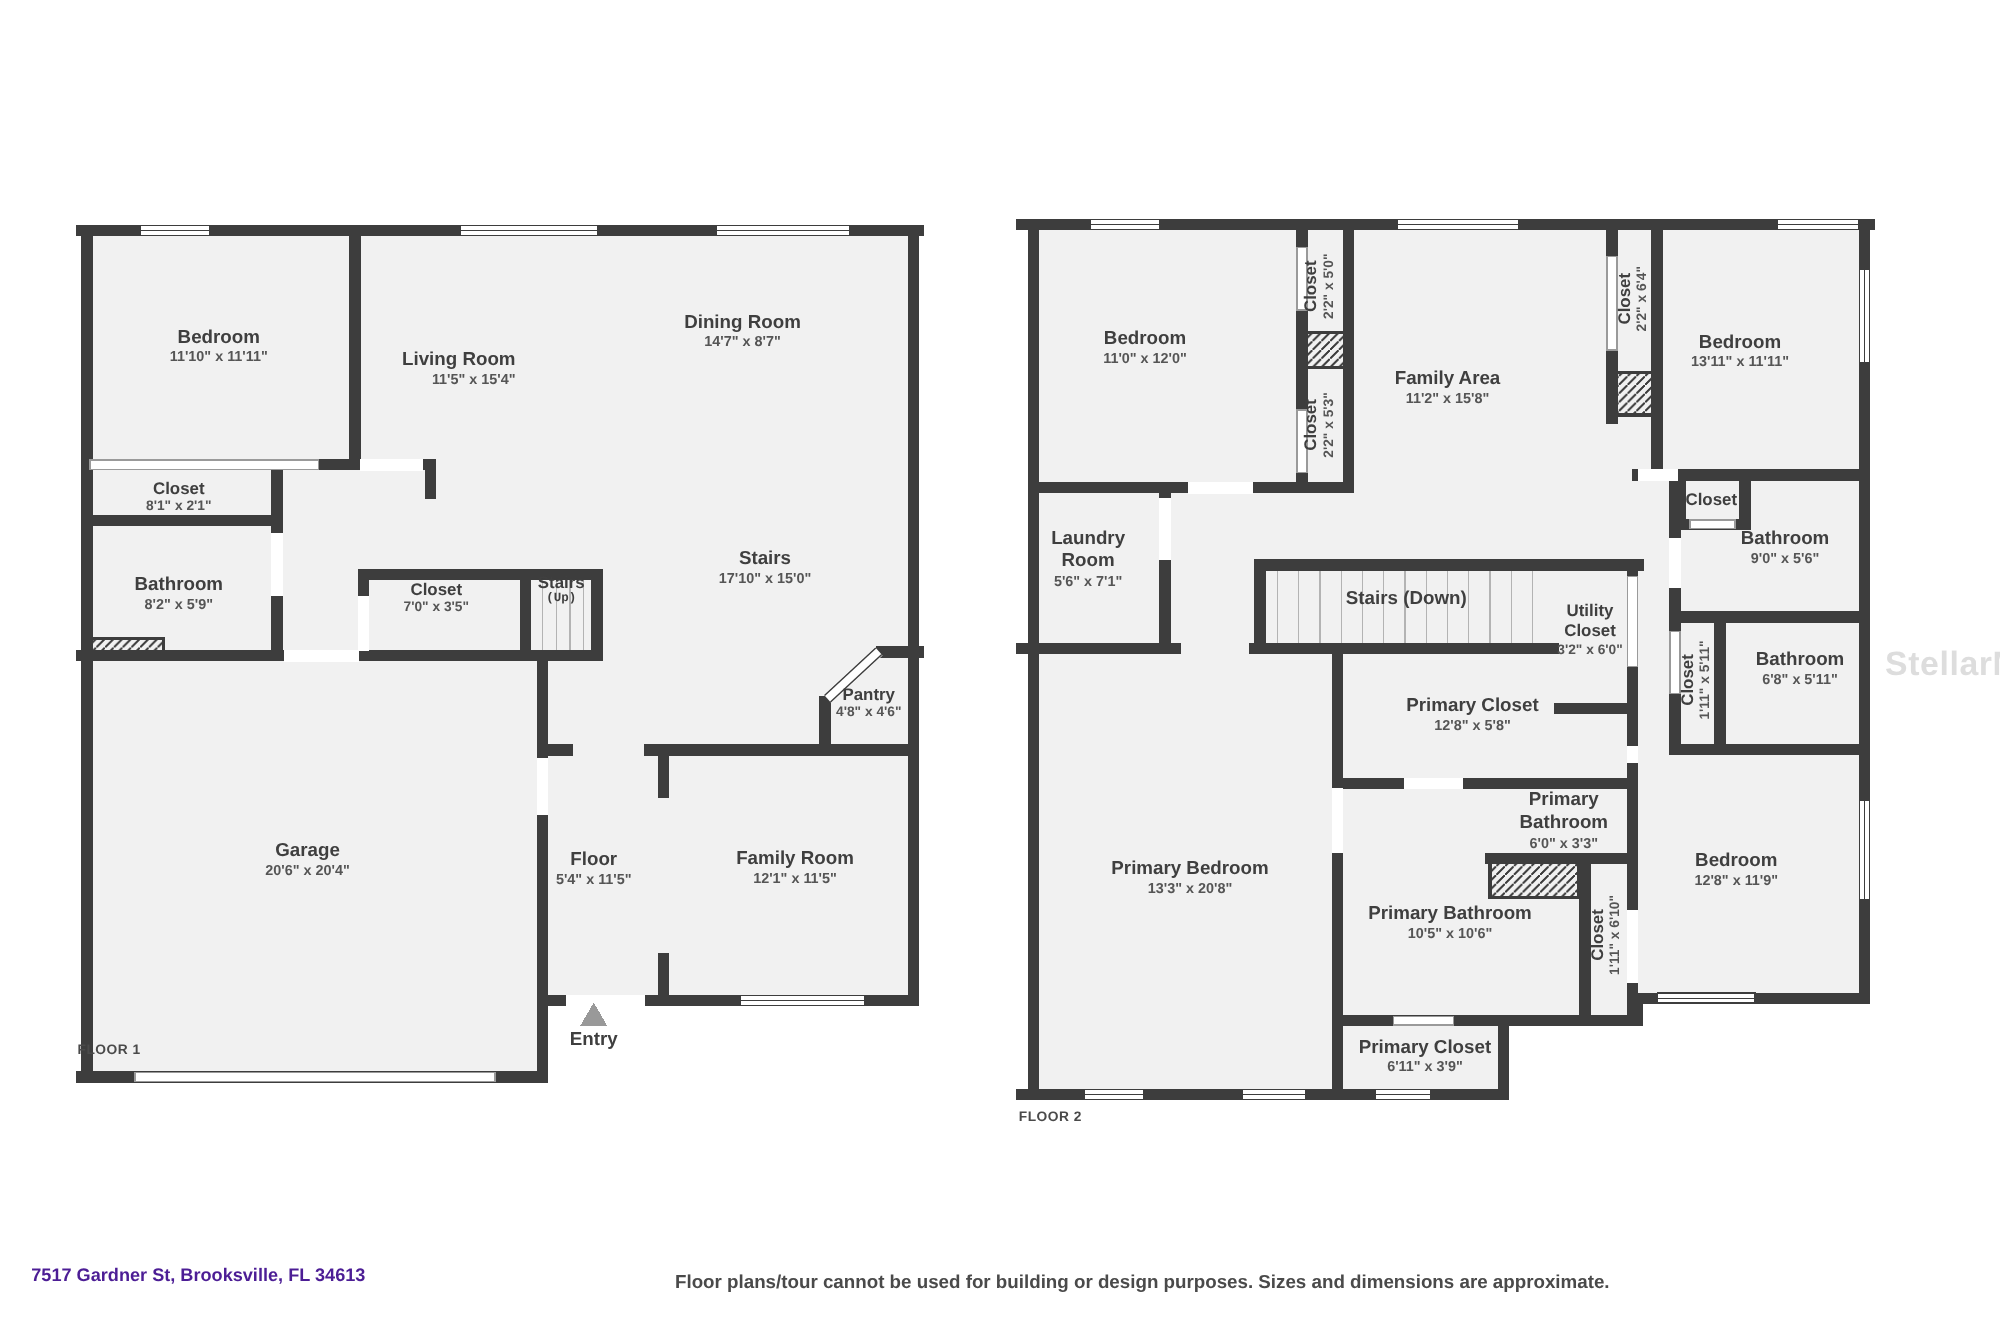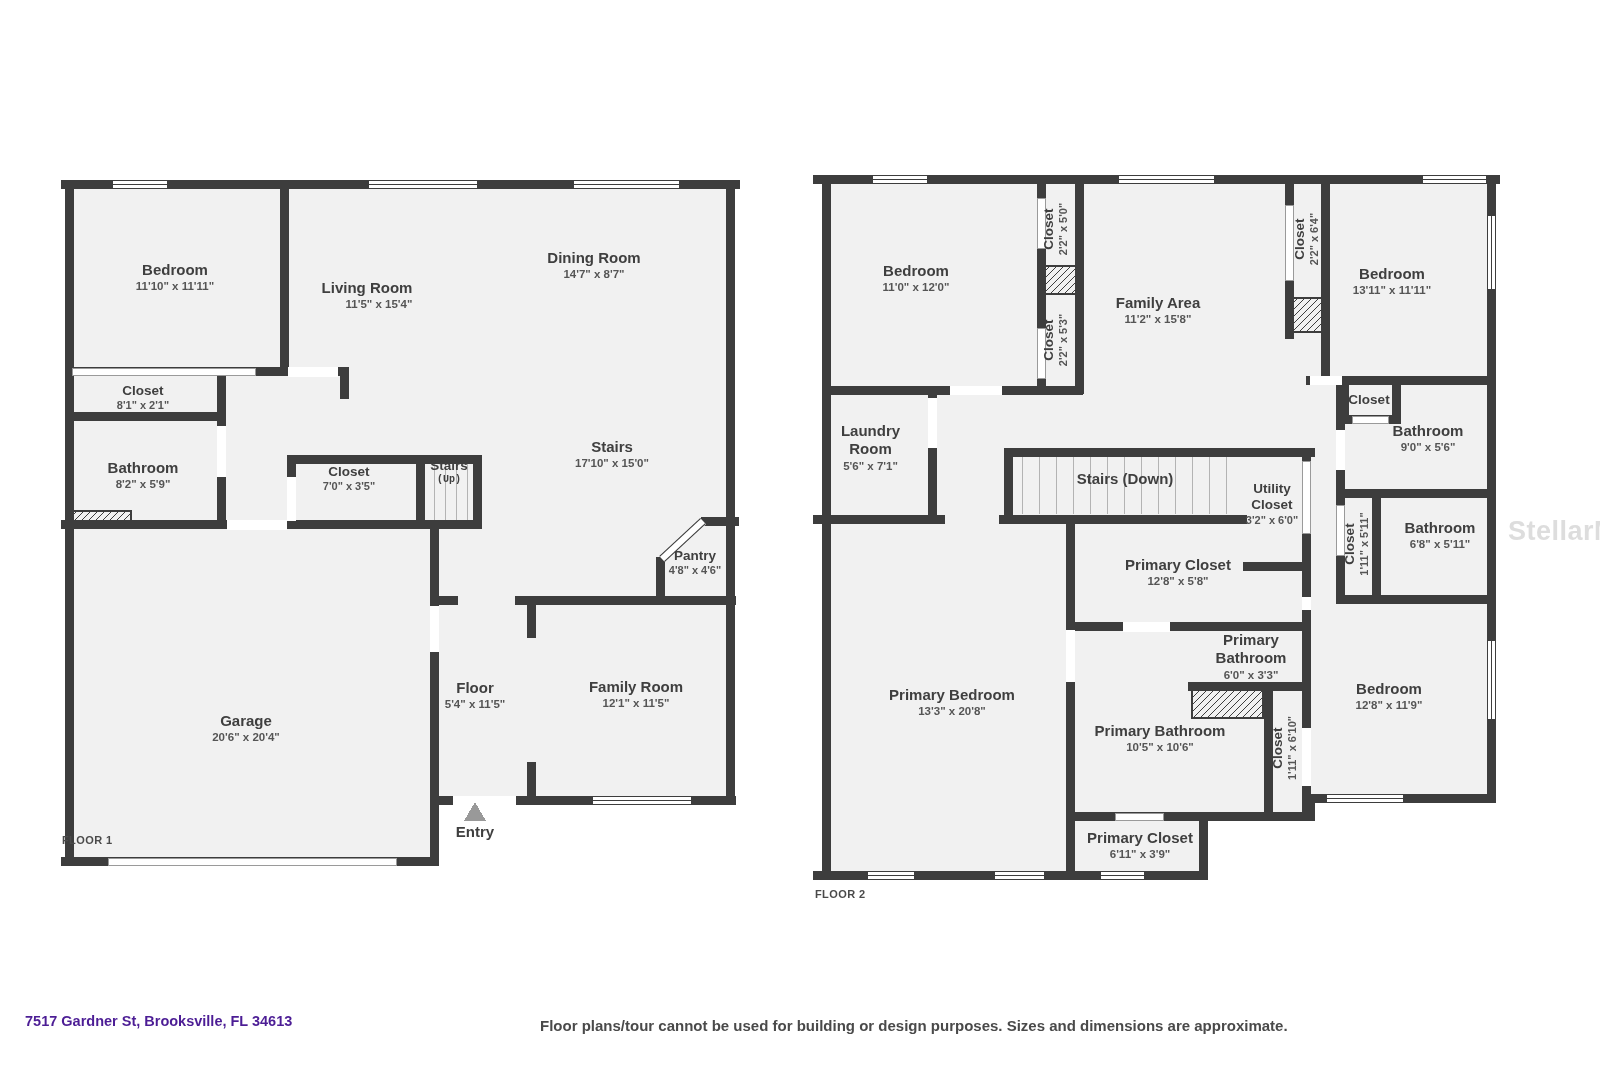--- a/index.html
+++ b/index.html
@@ -244,21 +244,21 @@
     <span class="room-dims">(Up)</span>
   </div>
   <div class="room-label" style="left:612px;top:438px;">
     <span class="room-name">Stairs</span>
     <span class="room-dims">17'10" x 15'0"</span>
   </div>
   <div class="room-label sm" style="left:695px;top:548px;">
     <span class="room-name">Pantry</span>
     <span class="room-dims">4'8" x 4'6"</span>
   </div>
-  <div class="room-label" style="left:246px;top:672px;margin-top:40px;">
+  <div class="room-label" style="left:246px;top:672px;">
     <span class="room-name">Garage</span>
     <span class="room-dims">20'6" x 20'4"</span>
   </div>
   <div class="room-label" style="left:475px;top:679px;">
     <span class="room-name">Floor</span>
     <span class="room-dims">5'4" x 11'5"</span>
   </div>
   <div class="room-label" style="left:636px;top:678px;">
     <span class="room-name">Family Room</span>
     <span class="room-dims">12'1" x 11'5"</span>

